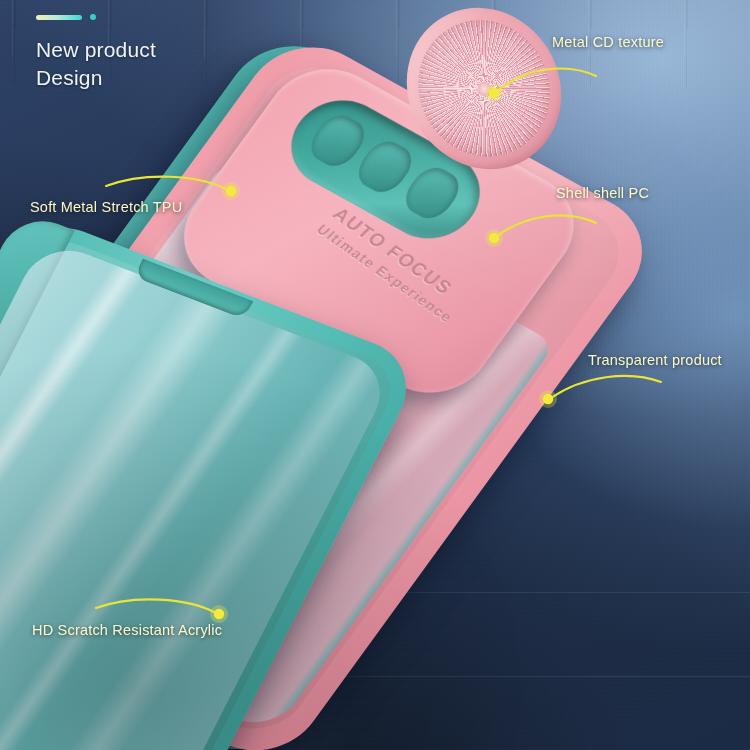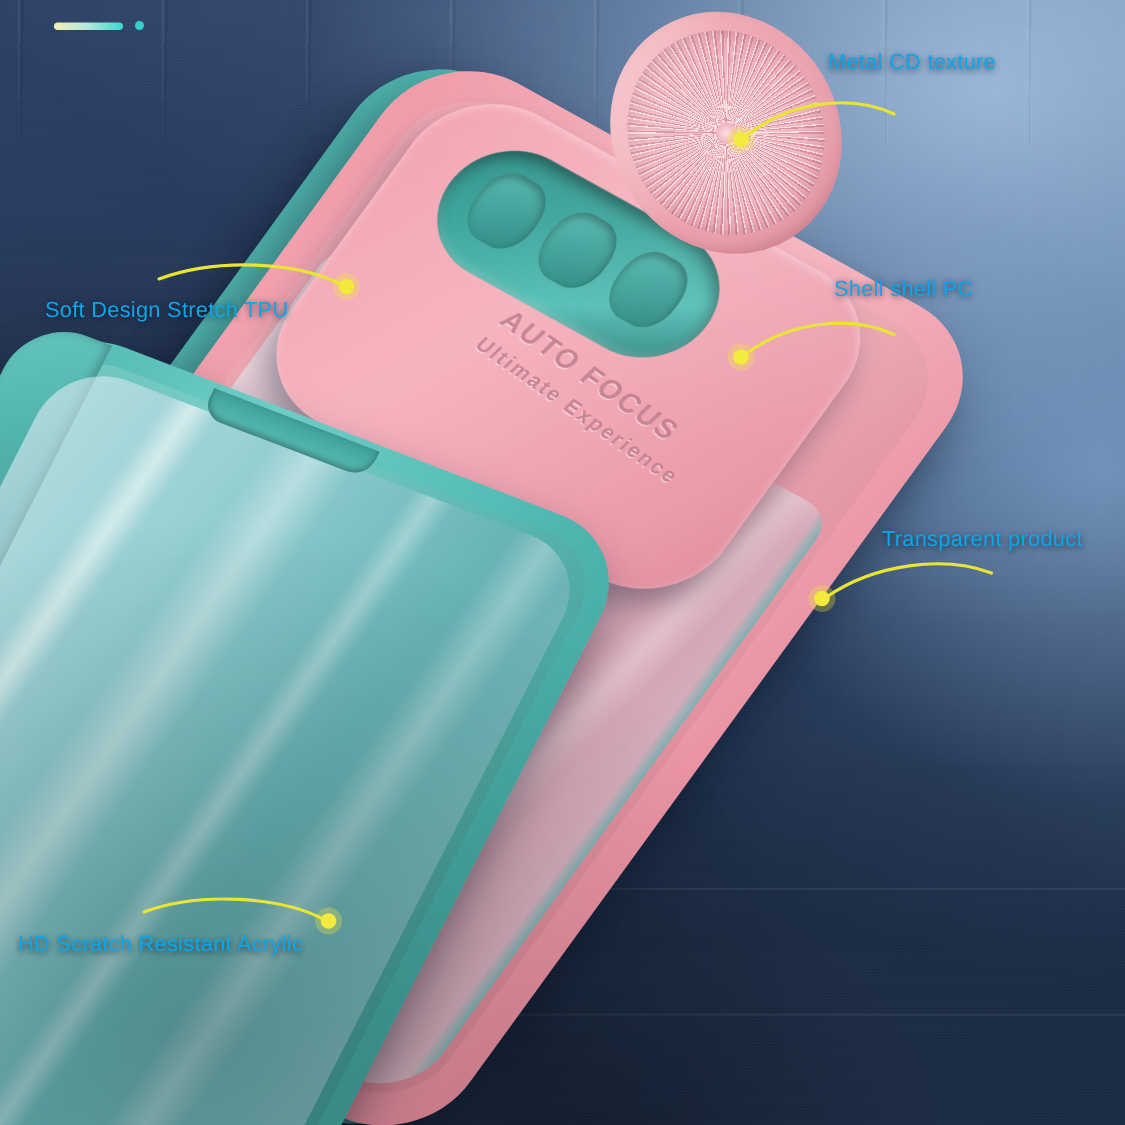--- a/index.html
+++ b/index.html
@@ -106,21 +106,21 @@
     font-weight: 400;
     letter-spacing: .2px;
     text-shadow: 0 1px 3px rgba(0,0,0,.45);
     white-space: pre-line;
   }
 
   
   .callout {
     position: absolute;
     font-size: 14.5px;
-    color: #0ea5e9;
+    color: #fef9c3;
     letter-spacing: .2px;
     text-shadow: 0 1px 4px rgba(10,20,35,.70);
     white-space: nowrap;
   }
   .lead { position: absolute; overflow: visible; pointer-events: none; }
   .lead path { fill: none; stroke: #e9e534; stroke-width: 2.1; stroke-linecap: round; }
   .lead circle { fill: #f2ea3c; }
   .lead .halo { fill: rgba(242,234,60,.30); }
 
   
@@ -410,20 +410,22 @@
     </div>
 
   </div>
 
   <div class="scene-light"></div>
 
   <div class="deco">
     <div class="deco-bar"></div>
     <div class="deco-dot"></div>
   </div>
+  <div class="title">New product
+Design</div>
 
   <svg class="lead" style="left:470px;top:60px;width:130px;height:60px" viewBox="0 0 130 60">
     <path d="M126 16 C 96 2, 54 8, 26 32"></path>
     <circle class="halo" cx="24" cy="33" r="9"></circle>
     <circle cx="24" cy="33" r="5.2"></circle>
   </svg>
 
   <svg class="lead" style="left:470px;top:205px;width:130px;height:60px" viewBox="0 0 130 60">
     <path d="M126 18 C 96 4, 54 10, 26 32"></path>
     <circle class="halo" cx="24" cy="33" r="9"></circle>
@@ -444,16 +446,16 @@
 
   <svg class="lead" style="left:90px;top:592px;width:150px;height:50px" viewBox="0 0 150 50">
     <path d="M6 16 C 44 2, 98 6, 126 21"></path>
     <circle class="halo" cx="129" cy="22" r="9"></circle>
     <circle cx="129" cy="22" r="5.2"></circle>
   </svg>
 
   <div class="callout" style="left:552px;top:34px">Metal CD texture</div>
   <div class="callout" style="left:556px;top:185px">Shell shell PC</div>
   <div class="callout" style="left:588px;top:352px">Transparent product</div>
-  <div class="callout" style="left:30px;top:199px">Soft Design Stretch TPU</div>
-  <div class="callout" style="left:12px;top:622px">HD Scratch Resistant Acrylic</div>
+  <div class="callout" style="left:30px;top:199px">Soft Metal Stretch TPU</div>
+  <div class="callout" style="left:32px;top:622px">HD Scratch Resistant Acrylic</div>
 
 </div>
 
 </body></html>

